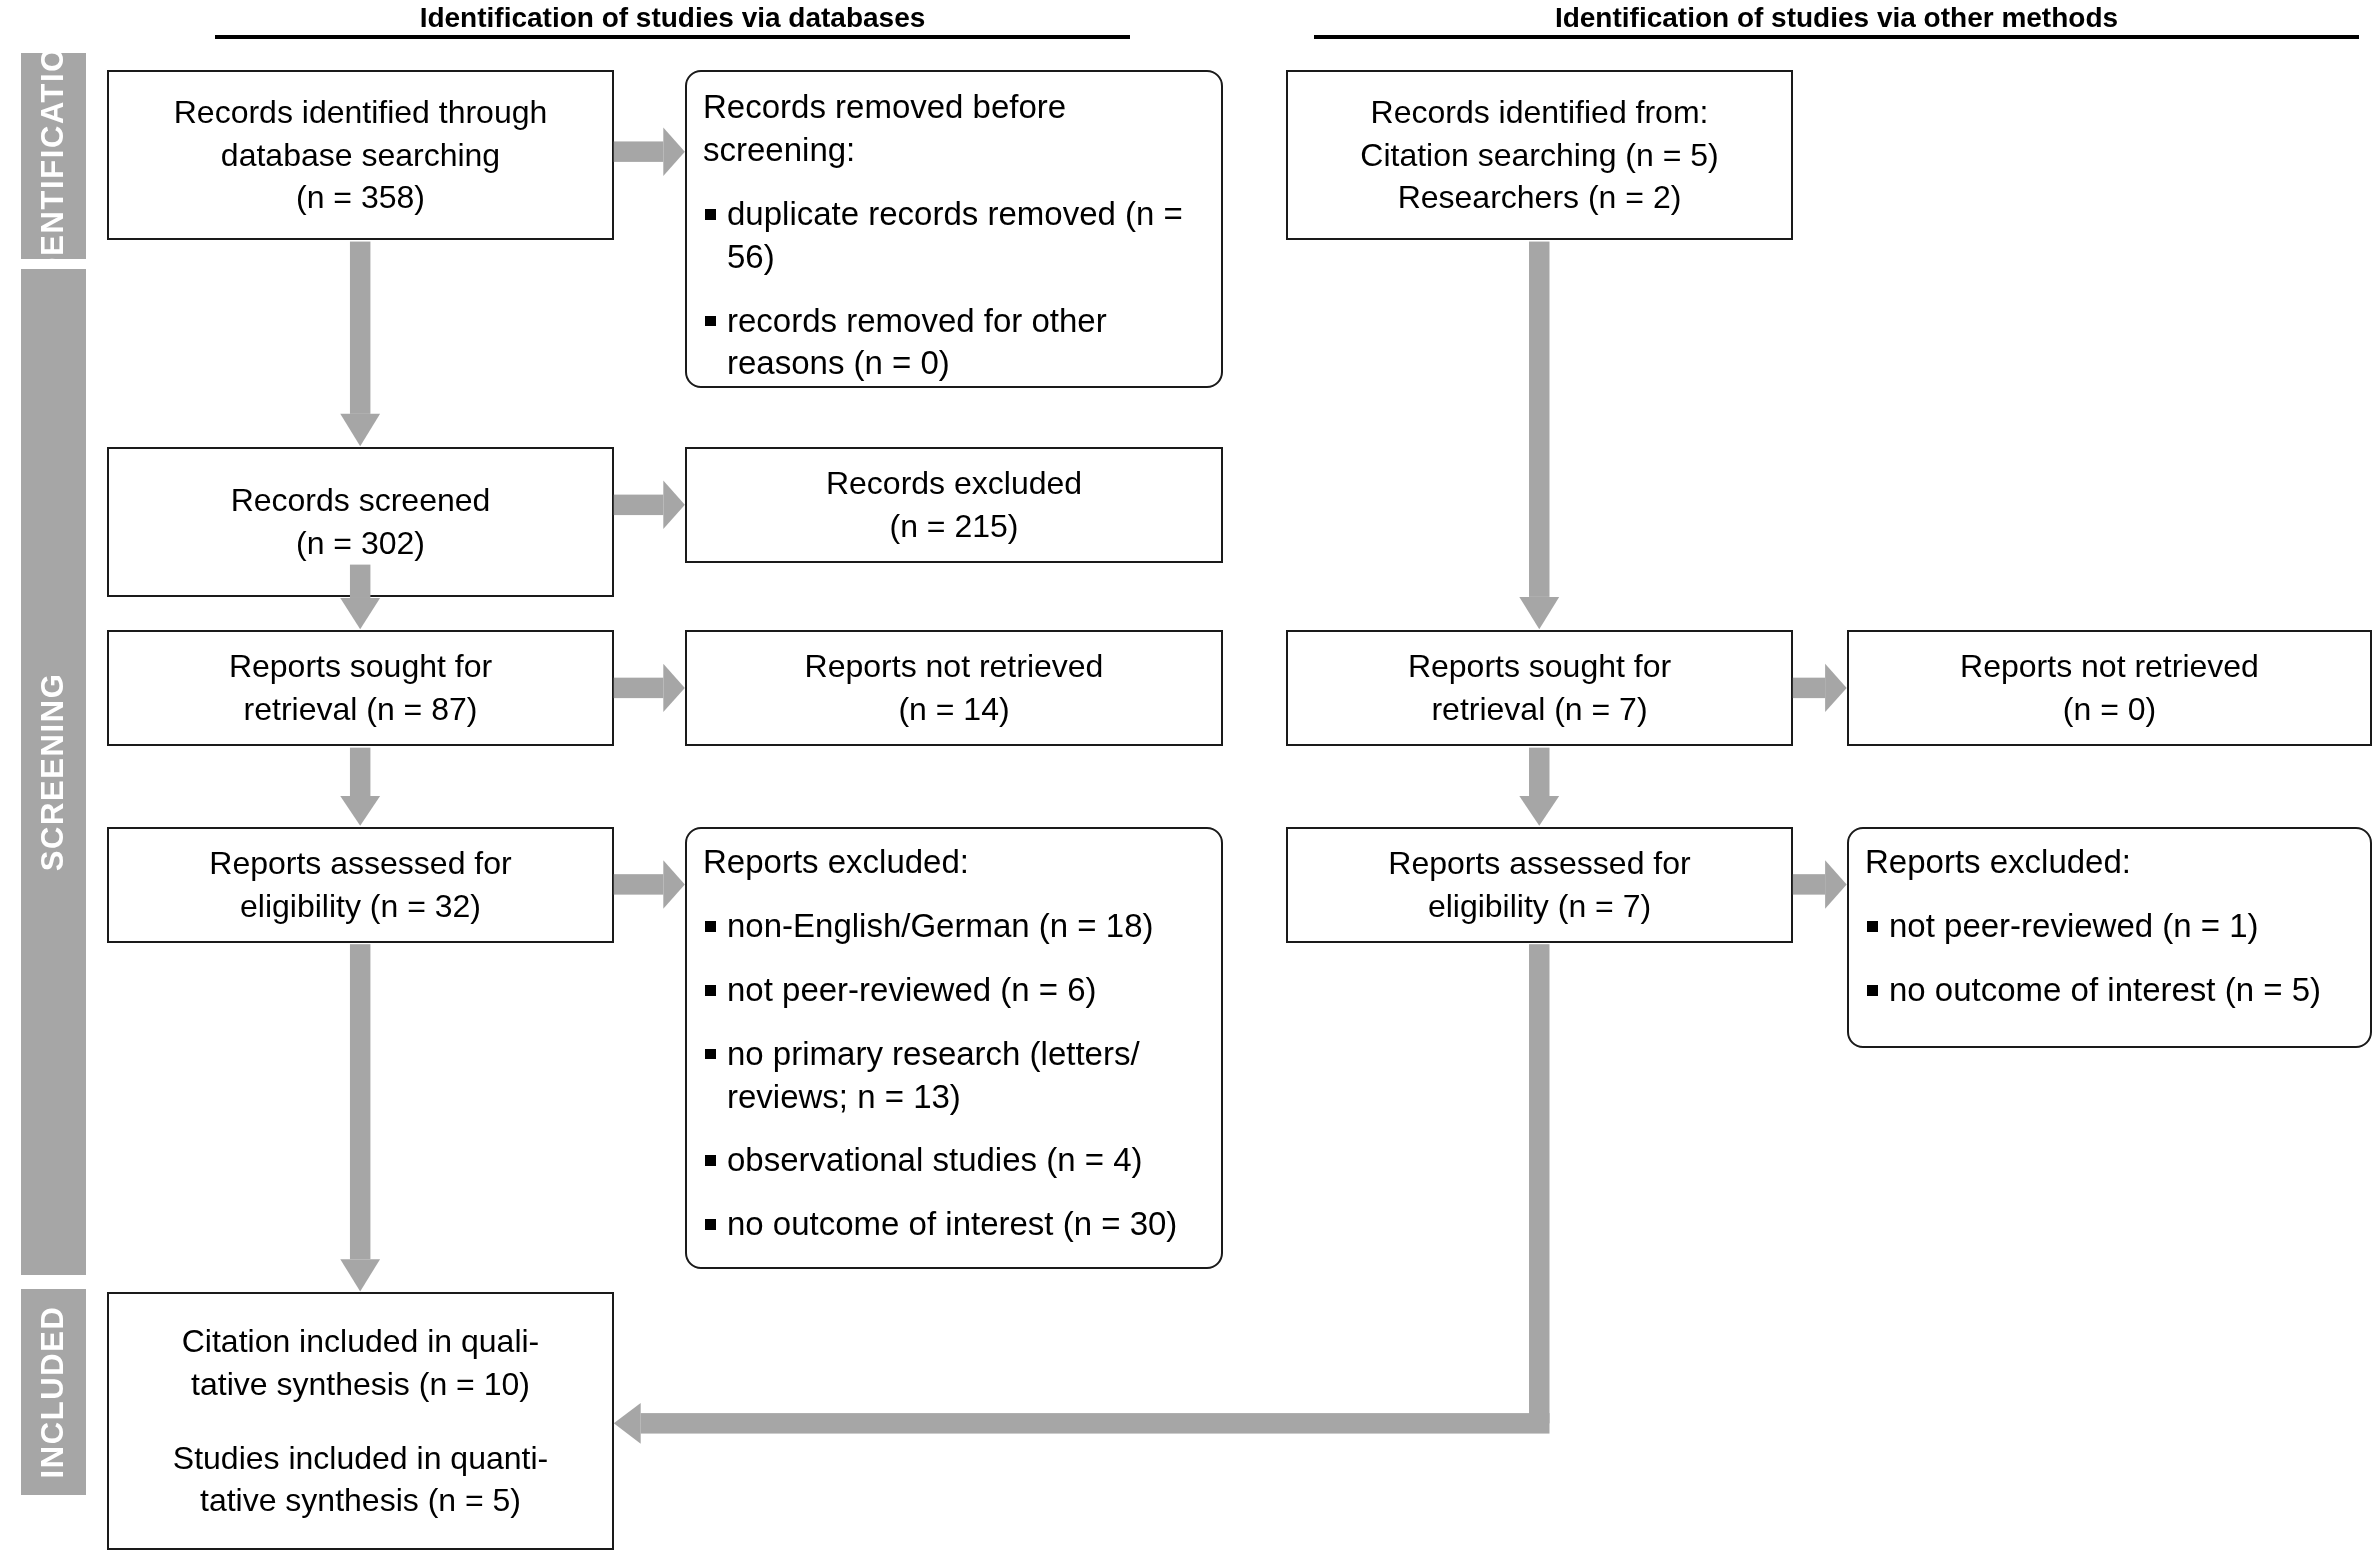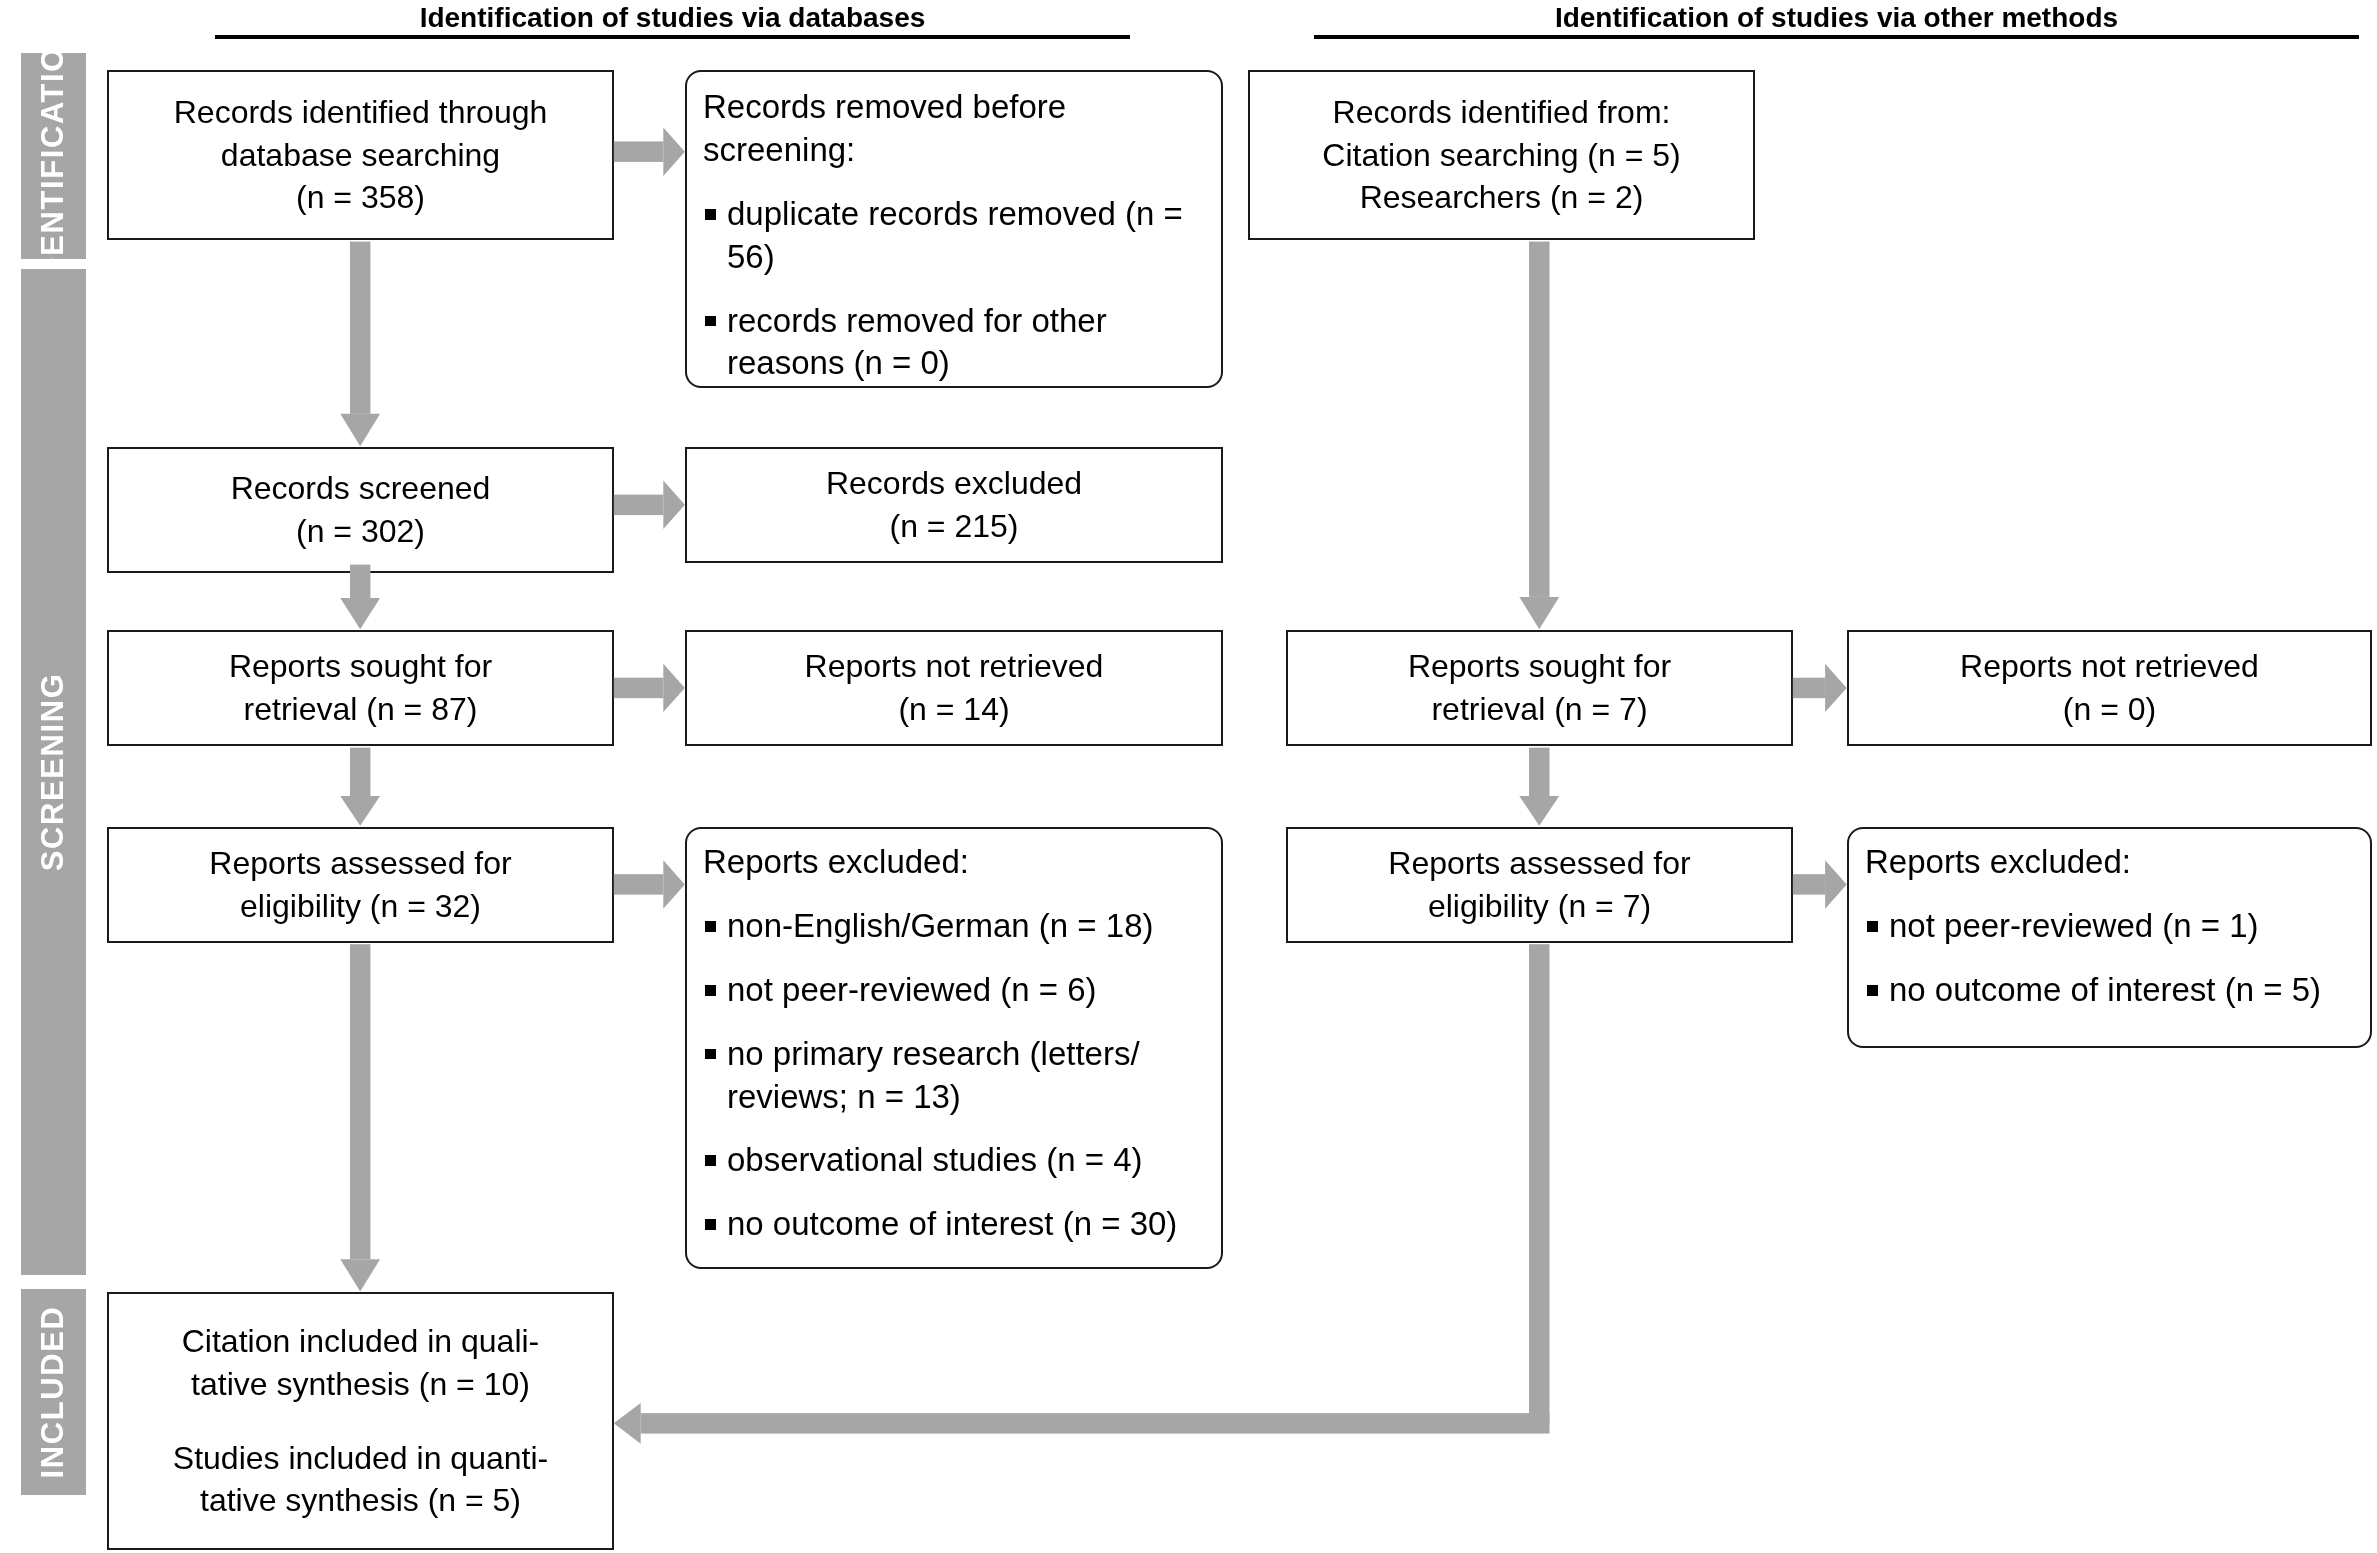--- a/index.html
+++ b/index.html
@@ -108,21 +108,21 @@
 
   <div class="fbox left-align" style="left:685px;top:70px;width:538px;height:318px;justify-content:flex-start;padding-top:14px;">
     <div class="hdgline">Records removed before</div>
     <div class="hdgline">screening:</div>
     <ul class="bul">
       <li>duplicate records removed (n = 56)</li>
       <li>records removed for other reasons (n = 0)</li>
     </ul>
   </div>
 
-  <div class="fbox center" style="left:107px;top:447px;width:507px;height:126px;">
+  <div class="fbox center" style="left:107px;top:447px;width:507px;height:150px;">
     <div class="line">Records screened</div>
     <div class="line">(n = 302)</div>
   </div>
 
   <div class="fbox center" style="left:685px;top:447px;width:538px;height:116px;">
     <div class="line">Records excluded</div>
     <div class="line">(n = 215)</div>
   </div>
 
   <div class="fbox center" style="left:107px;top:630px;width:507px;height:116px;">
@@ -152,21 +152,21 @@
   </div>
 
   <div class="fbox center" style="left:107px;top:1292px;width:507px;height:258px;">
     <div class="line">Citation included in quali-</div>
     <div class="line">tative synthesis (n = 10)</div>
     <div class="blankline"></div>
     <div class="line">Studies included in quanti-</div>
     <div class="line">tative synthesis (n = 5)</div>
   </div>
 
-  <div class="fbox center" style="left:1248px;top:70px;width:507px;height:170px;">
+  <div class="fbox center" style="left:1286px;top:70px;width:507px;height:170px;">
     <div class="line">Records identified from:</div>
     <div class="line">Citation searching (n = 5)</div>
     <div class="line">Researchers (n = 2)</div>
   </div>
 
   <div class="fbox center" style="left:1286px;top:630px;width:507px;height:116px;">
     <div class="line">Reports sought for</div>
     <div class="line">retrieval (n = 7)</div>
   </div>
 

